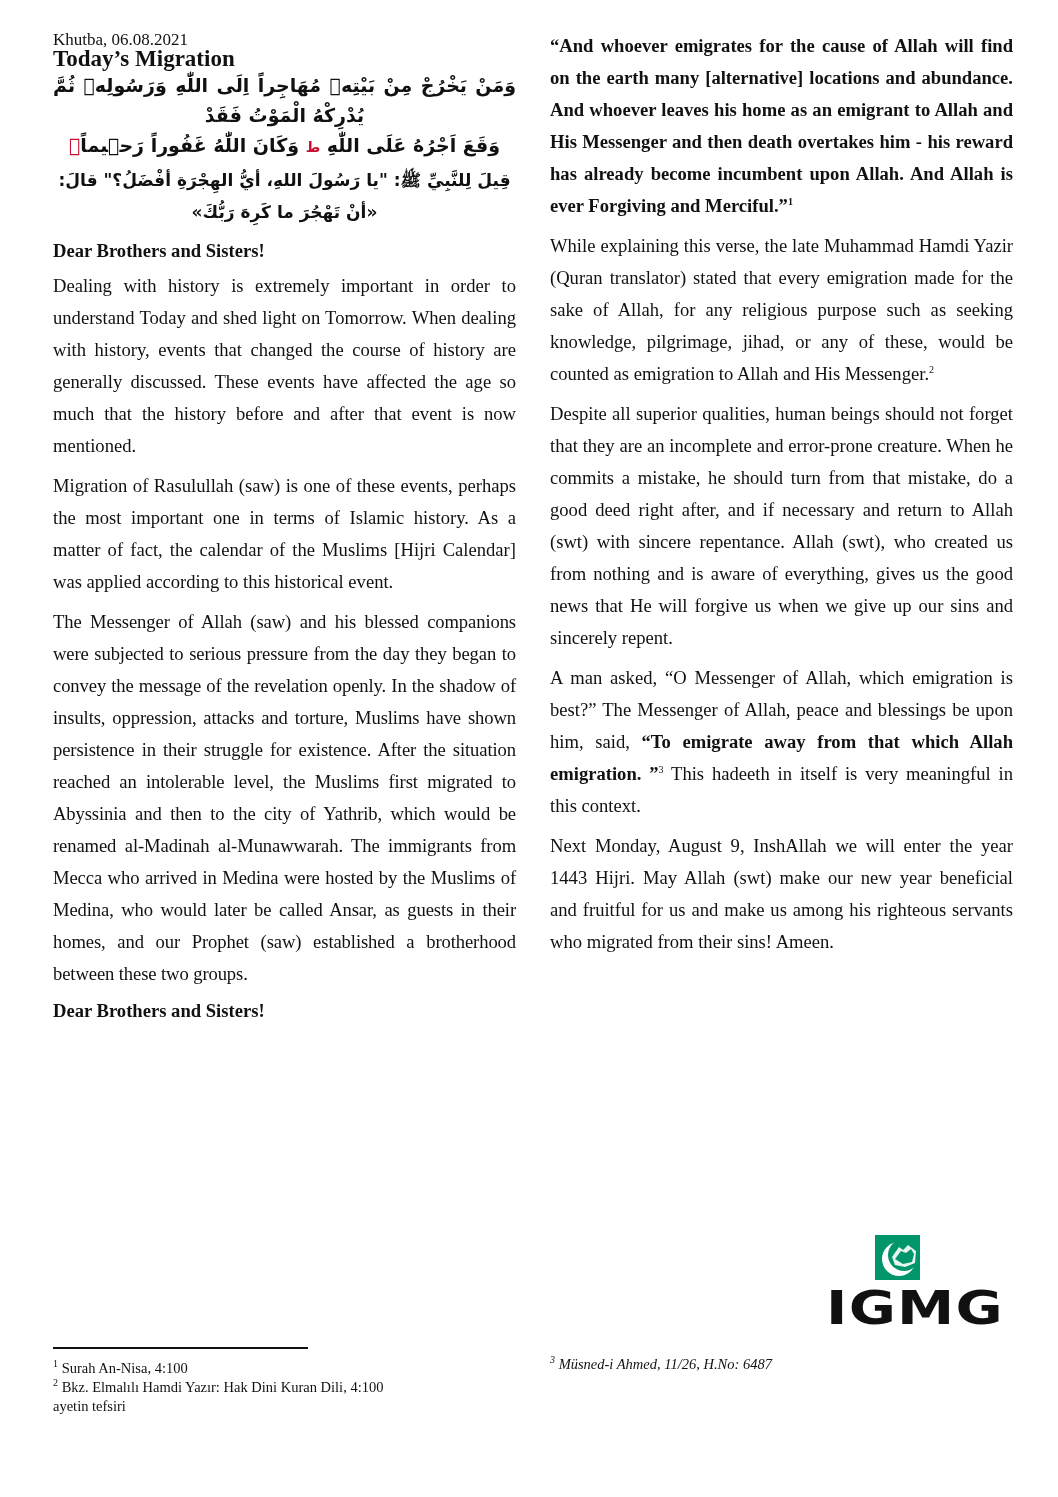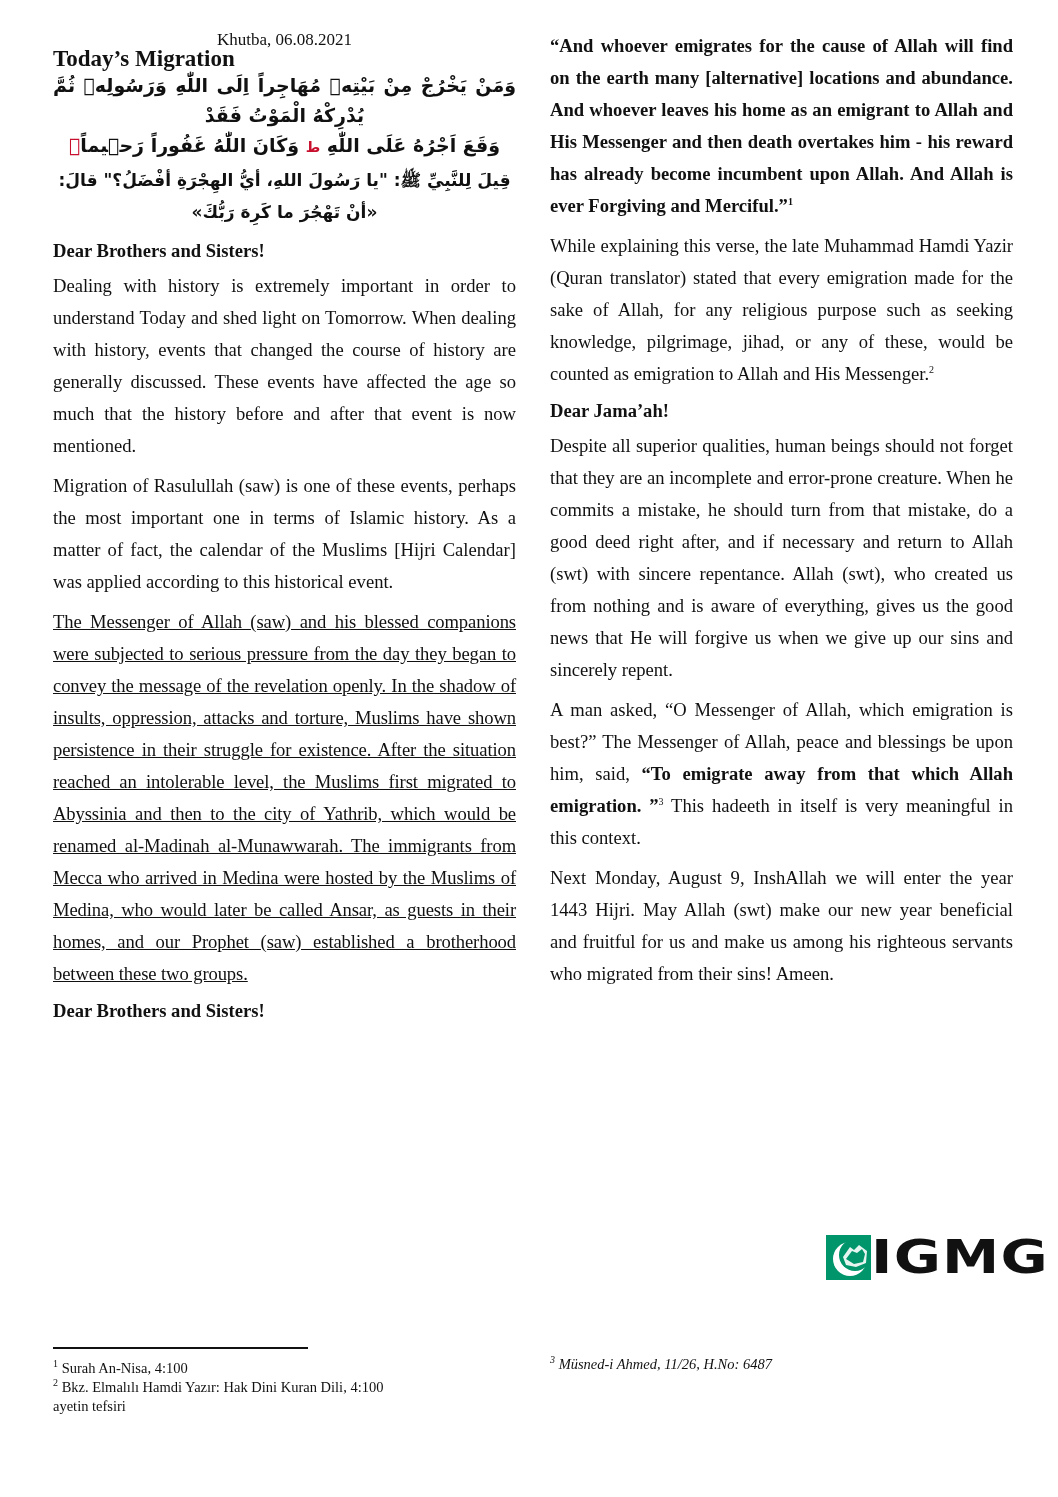--- a/index.html
+++ b/index.html
@@ -3,40 +3,40 @@
 <meta charset="utf-8">
 <style>
   html, body { margin: 0; padding: 0; background: #ffffff; }
   body { width: 1058px; height: 1497px; position: relative; overflow: hidden;
          font-family: "DejaVu Serif", "Liberation Serif", serif; color: #111; }
   .col { position: absolute; top: 30px; width: 463px; }
   .col-left { left: 53px; }
   .col-right { left: 550px; }
   .p { font-size: 18.6px; line-height: 32px; text-align: justify; margin: 0 0 8px 0;
        font-family: "Liberation Serif", "DejaVu Serif", serif; }
-  .p-tight { letter-spacing: -0.1px; text-decoration: underline; }
+  .p-tight { letter-spacing: -0.1px; }
   .h { font-size: 18.6px; line-height: 26px; font-weight: bold; margin: 0 0 6px 0;
        font-family: "Liberation Serif", "DejaVu Serif", serif; }
   .meta { font-size: 17px; line-height: 19px; margin: 0;
-          font-family: "Liberation Serif", serif; text-align: center; }
+          font-family: "Liberation Serif", serif; }
   .meta-title { font-size: 23px; line-height: 19px; font-weight: bold; margin: 0 0 2px 0;
                 font-family: "Liberation Serif", serif; }
   .arabic { direction: rtl; text-align: center; font-family: "DejaVu Sans", sans-serif;
             font-weight: bold; font-size: 19px; line-height: 30px; margin: 0; }
   .arabic.justify { text-align: justify; text-align-last: center; }
   .arabic .bracket { color: #c8102e; }
   .arabic .pause { color: #c8102e; font-size: 14px; }
   .arabic-hadith { font-size: 17px; line-height: 28px; margin-top: 4px; }
   .bold-quote { font-weight: bold; }
   sup { font-size: 10px; line-height: 0; }
   .footnote-rule { position: absolute; left: 53px; top: 1347px; width: 255px; height: 2px; background: #111; }
   .fn { position: absolute; font-family: "Liberation Serif", serif; font-size: 14.5px; line-height: 19px; margin: 0; }
   .fn-left { left: 53px; top: 1359px; width: 420px; }
   .fn-right { left: 550px; top: 1355px; width: 420px; font-style: italic; }
-  .logo { position: absolute; left: 826px; top: 1235px; display: flex; align-items: center; gap: 0; }
+  .logo { position: absolute; left: 826px; top: 1235px; display: flex; align-items: center; gap: 6px; flex-direction: column; }
   .logo-mark { width: 45px; height: 45px; background: #00956b; position: relative; overflow: hidden; }
   .logo-word { font-family: "DejaVu Sans", sans-serif; font-weight: bold; font-size: 46px;
                letter-spacing: 1px; color: #111; line-height: 45px; transform: scaleX(1.25); transform-origin: left center; }
 </style>
 </head>
 <body>
 
 <div class="col col-left">
   <p class="meta">Khutba, 06.08.2021</p>
   <p class="meta-title">Today’s Migration</p>
@@ -57,21 +57,20 @@
   <p class="h">Dear Brothers and Sisters!</p>
 </div>
 
 <div class="col col-right">
   <p class="p bold-quote">
     <span>“And whoever emigrates for the cause of Allah will find on the earth many [alternative] locations and abundance. And whoever leaves his home as an emigrant to Allah and His Messenger and then death overtakes him - his reward has already become incumbent upon Allah. And Allah is ever Forgiving and Merciful.”</span><sup>1</sup>
   </p>
   <p class="p">
     <span>While explaining this verse, the late Muhammad Hamdi Yazir (Quran translator) stated that every emigration made for the sake of Allah, for any religious purpose such as seeking knowledge, pilgrimage, jihad, or any of these, would be counted as emigration to Allah and His Messenger.</span><sup>2</sup>
   </p>
-  <p class="h">Dear Jama’ah!</p>
   <p class="p">Despite all superior qualities, human beings should not forget that they are an incomplete and error-prone creature. When he commits a mistake, he should turn from that mistake, do a good deed right after, and if necessary and return to Allah (swt) with sincere repentance. Allah (swt), who created us from nothing and is aware of everything, gives us the good news that He will forgive us when we give up our sins and sincerely repent.</p>
   <p class="p">
     <span>A man asked, “O Messenger of Allah, which emigration is best?” The Messenger of Allah, peace and blessings be upon him, said, </span><b>“To emigrate away from that which Allah emigration. ”</b><sup>3</sup><span> This hadeeth in itself is very meaningful in this context.</span>
   </p>
   <p class="p">Next Monday, August 9, InshAllah we will enter the year 1443 Hijri. May Allah (swt) make our new year beneficial and fruitful for us and make us among his righteous servants who migrated from their sins! Ameen.</p>
 </div>
 
 <div class="logo">
   <div class="logo-mark">
     <svg width="45" height="45" viewBox="0 0 45 45">

